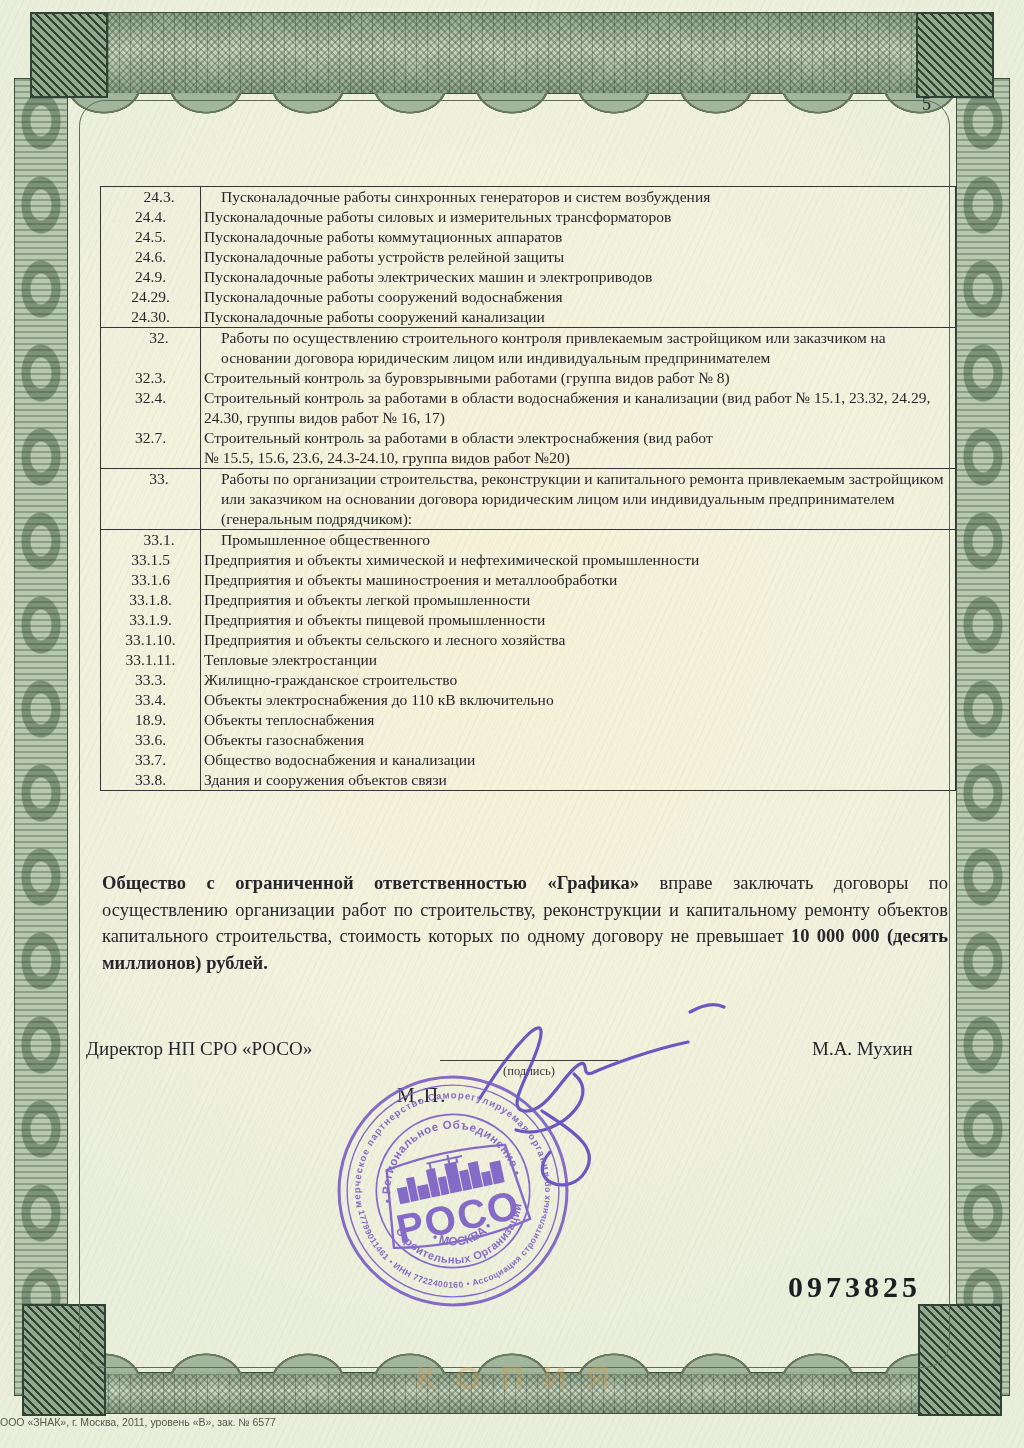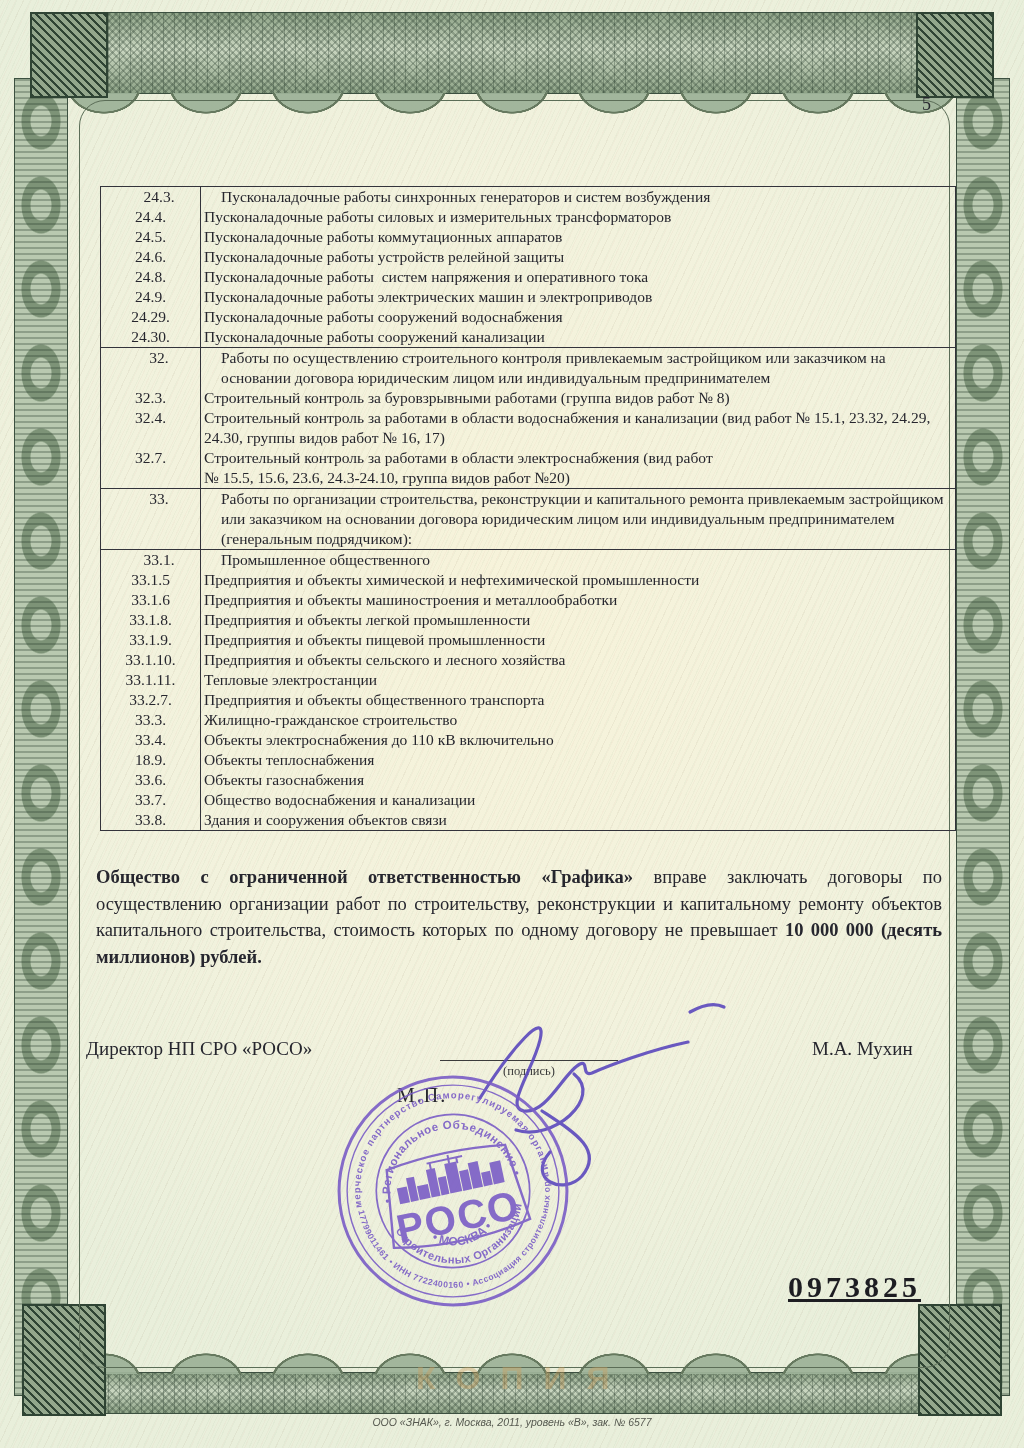--- a/index.html
+++ b/index.html
@@ -61,37 +61,37 @@
     position:absolute;left:100px;top:186px;width:856px;
     border-collapse:collapse;font-size:15.5px;line-height:20px;
     border:1.6px solid #33333b;
   }
   table.works td{vertical-align:top;padding:0 3px;}
   td.code{width:76px;text-align:center;border-right:1.6px solid #33333b;}
   td.desc{padding-left:9px;padding-right:8px;white-space:pre-wrap;}
   tr.section-start td{border-top:1.6px solid #33333b;padding-left:20px;}
   .statement{
     position:absolute;left:94px;top:862px;width:846px;
-    font-size:18.5px;line-height:1.44;text-align:justify;margin:2px;
+    font-size:18.5px;line-height:1.44;text-align:justify;margin:8px;
   }
   .director-label{position:absolute;left:86px;top:1038px;font-size:19px;}
   .director-name{position:absolute;left:812px;top:1038px;font-size:19px;}
   .sig-line{position:absolute;left:440px;top:1044px;width:178px;height:16px;border-bottom:1.6px solid #3c3c3c;}
   .sig-caption{position:absolute;left:430px;top:1064px;width:198px;text-align:center;font-size:12.5px;color:#3a3a3a;}
   .seal-mark{position:absolute;left:397px;top:1084px;font-size:20px;letter-spacing:2px;}
   .signature-svg{position:absolute;left:452px;top:980px;width:300px;height:210px;}
   .stamp-svg{position:absolute;left:332px;top:1070px;width:242px;height:242px;transform:rotate(-12deg);opacity:.9;}
-  .serial-number{position:absolute;left:788px;top:1270px;font-size:30px;font-weight:bold;letter-spacing:4px;color:#1d1d22;text-decoration:underline;}
+  .serial-number{position:absolute;left:788px;top:1270px;font-size:30px;font-weight:bold;letter-spacing:4px;color:#1d1d22;}
   .copy-watermark{
     position:absolute;left:416px;top:1360px;
     font-family:"Liberation Sans", sans-serif;font-weight:bold;
     font-size:32px;letter-spacing:20px;color:rgba(202,158,92,.40);
   }
-  .imprint{position:absolute;left:0;right:0;top:1416px;text-align:center;
-    font-family:"Liberation Sans", sans-serif;font-size:10.5px;color:#55584f;font-style:italic;}
+  .imprint{position:absolute;left:0;right:0;top:1416px;
+    font-family:"Liberation Sans", sans-serif;font-size:10.5px;color:#55584f;}
 </style>
 </head>
 <body>
 
 <div class="paper"></div>
 
 <div class="band band-top"></div>
 <div class="band band-bottom"></div>
 <div class="pillar pillar-left"></div>
 <div class="pillar pillar-right"></div>
@@ -119,24 +119,20 @@
       </tr>
       <tr>
         <td class="code">24.5.</td>
         <td class="desc">Пусконаладочные работы коммутационных аппаратов</td>
       </tr>
       <tr>
         <td class="code">24.6.</td>
         <td class="desc">Пусконаладочные работы устройств релейной защиты</td>
       </tr>
       <tr>
-        <td class="code">24.8.</td>
-        <td class="desc">Пусконаладочные работы  систем напряжения и оперативного тока</td>
-      </tr>
-      <tr>
         <td class="code">24.9.</td>
         <td class="desc">Пусконаладочные работы электрических машин и электроприводов</td>
       </tr>
       <tr>
         <td class="code">24.29.</td>
         <td class="desc">Пусконаладочные работы сооружений водоснабжения</td>
       </tr>
       <tr>
         <td class="code">24.30.</td>
         <td class="desc">Пусконаладочные работы сооружений канализации</td>
@@ -182,24 +178,20 @@
         <td class="code">33.1.9.</td>
         <td class="desc">Предприятия и объекты пищевой промышленности</td>
       </tr>
       <tr>
         <td class="code">33.1.10.</td>
         <td class="desc">Предприятия и объекты сельского и лесного хозяйства</td>
       </tr>
       <tr>
         <td class="code">33.1.11.</td>
         <td class="desc">Тепловые электростанции</td>
-      </tr>
-      <tr>
-        <td class="code">33.2.7.</td>
-        <td class="desc">Предприятия и объекты общественного транспорта</td>
       </tr>
       <tr>
         <td class="code">33.3.</td>
         <td class="desc">Жилищно-гражданское строительство</td>
       </tr>
       <tr>
         <td class="code">33.4.</td>
         <td class="desc">Объекты электроснабжения до 110 кВ включительно</td>
       </tr>
       <tr>

